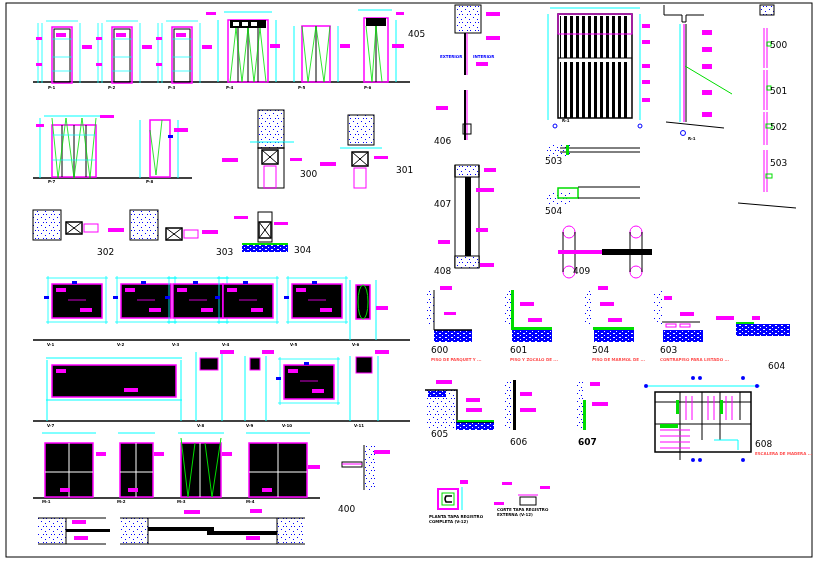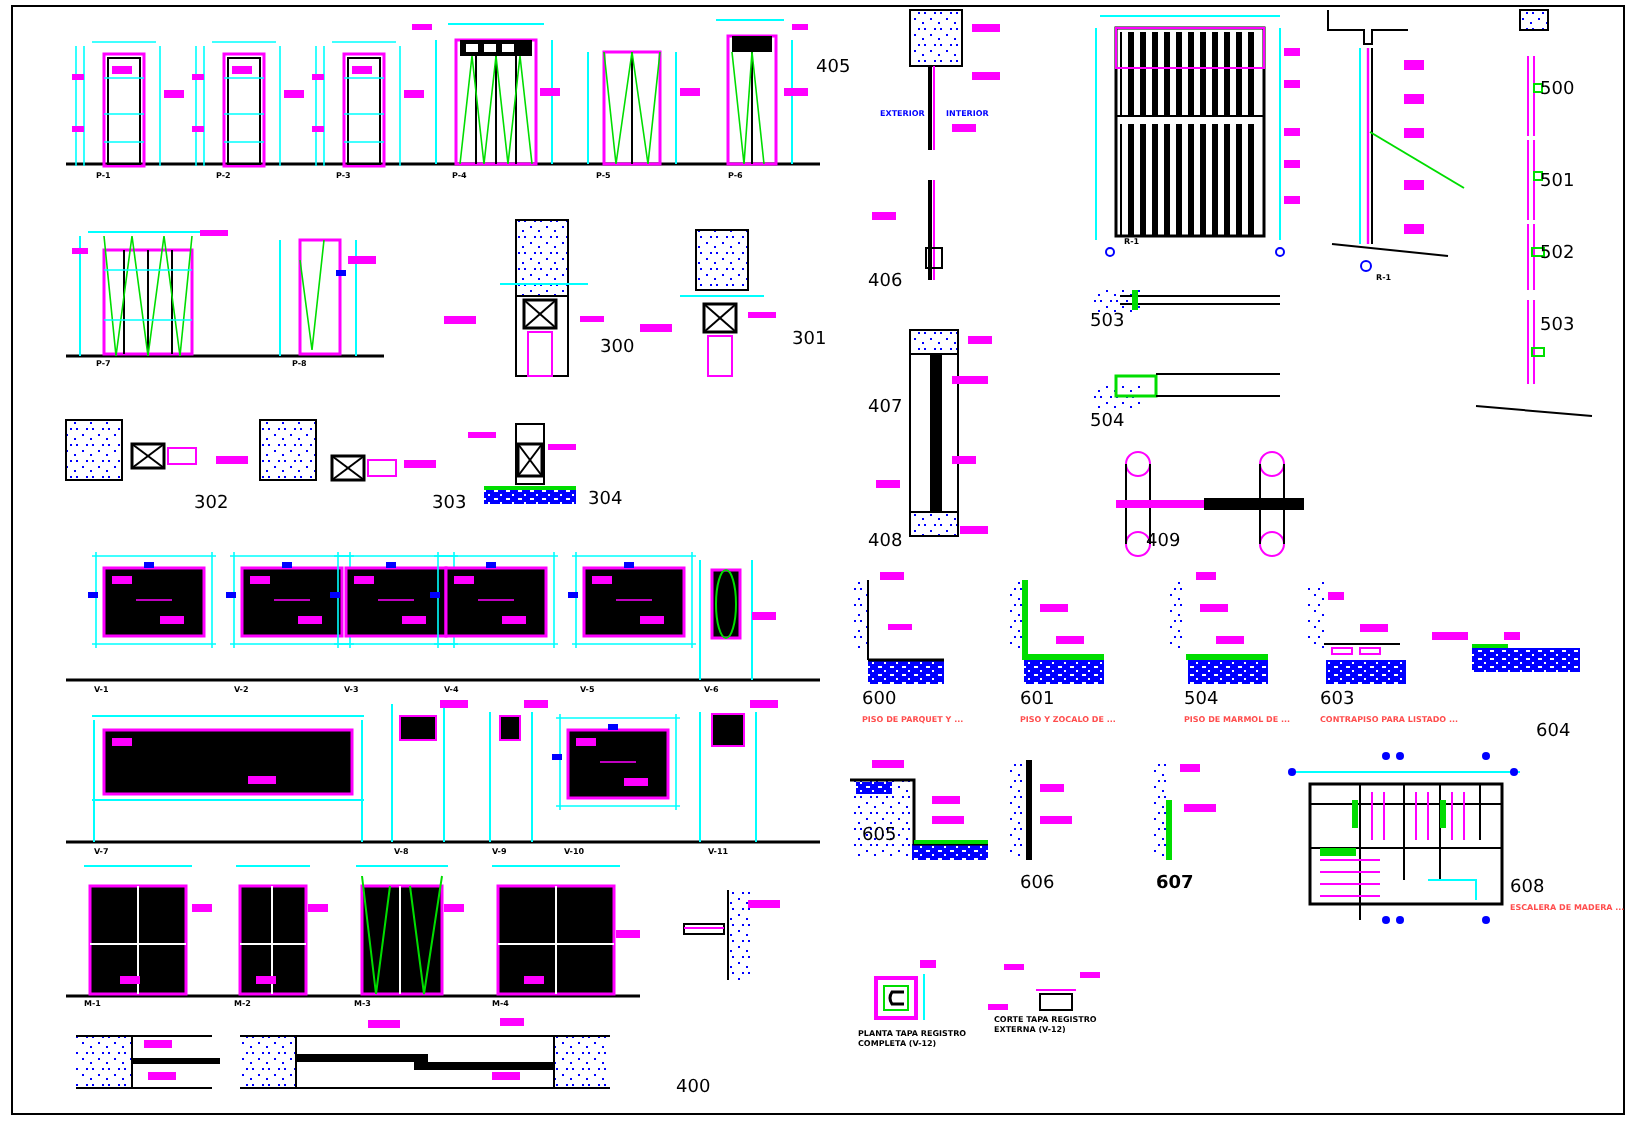--- a/index.html
+++ b/index.html
@@ -470,38 +470,38 @@
   <span class="tag" style="left:42px;top:500px;">M-1</span>
   <span class="tag" style="left:117px;top:500px;">M-2</span>
   <span class="tag" style="left:177px;top:500px;">M-3</span>
   <span class="tag" style="left:246px;top:500px;">M-4</span>
 
   <span class="lbl" style="left:408px;top:30px;">405</span>
   <span class="lbl" style="left:434px;top:137px;">406</span>
   <span class="lbl" style="left:434px;top:200px;">407</span>
   <span class="lbl" style="left:434px;top:267px;">408</span>
   <span class="lbl" style="left:545px;top:267px;margin-left:28px;">409</span>
-  <span class="lbl" style="left:338px;top:505px;margin-top:35px;">400</span>
+  <span class="lbl" style="left:338px;top:505px;">400</span>
 
   <span class="lbl" style="left:770px;top:41px;">500</span>
   <span class="lbl" style="left:770px;top:87px;">501</span>
   <span class="lbl" style="left:770px;top:123px;">502</span>
   <span class="lbl" style="left:770px;top:159px;">503</span>
   <span class="lbl" style="left:545px;top:157px;">503</span>
   <span class="lbl" style="left:545px;top:207px;">504</span>
 
   <span class="tag" style="left:562px;top:119px;">R-1</span>
   <span class="tag" style="left:688px;top:137px;">R-1</span>
 
   <span class="lbl" style="left:431px;top:346px;">600</span>
   <span class="lbl" style="left:510px;top:346px;">601</span>
   <span class="lbl" style="left:592px;top:346px;">504</span>
   <span class="lbl" style="left:660px;top:346px;text-align:right;">603</span>
   <span class="lbl" style="left:737px;top:362px;margin-left:31px;">604</span>
-  <span class="lbl" style="left:431px;top:414px;">605</span>
+  <span class="lbl" style="left:431px;top:430px;">605</span>
   <span class="lbl" style="left:510px;top:438px;">606</span>
   <span class="lbl" style="left:578px;top:438px;font-weight:bold;">607</span>
   <span class="lbl" style="left:755px;top:440px;">608</span>
 
   <span class="tag red" style="left:431px;top:358px;">PISO DE PARQUET Y ...</span>
   <span class="tag red" style="left:510px;top:358px;">PISO Y ZOCALO DE ...</span>
   <span class="tag red" style="left:592px;top:358px;">PISO DE MARMOL DE ...</span>
   <span class="tag red" style="left:660px;top:358px;">CONTRAPISO PARA LISTADO ...</span>
   <span class="tag red" style="left:755px;top:452px;">ESCALERA DE MADERA ...</span>
 

